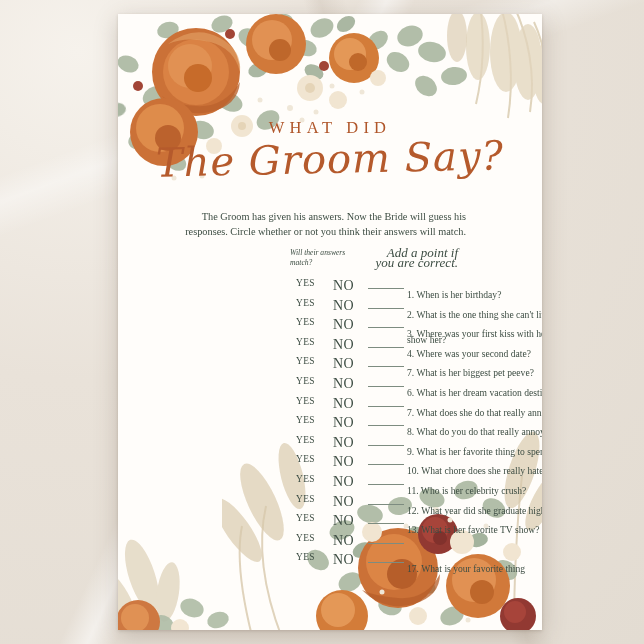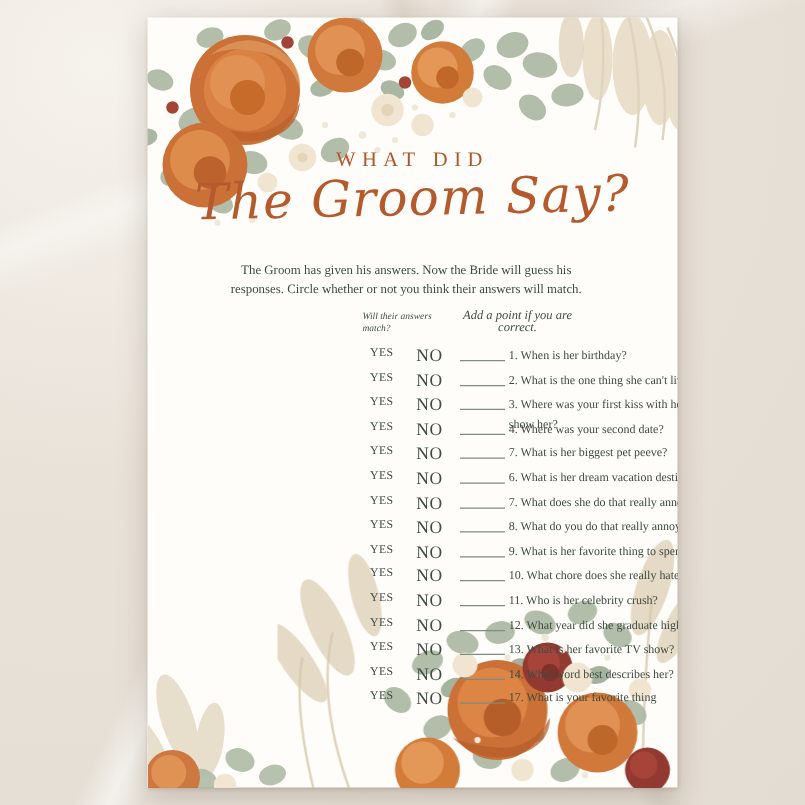--- a/index.html
+++ b/index.html
@@ -102,23 +102,23 @@
     font-size: 40px;
     line-height: 48px;
     color: #b55a2c;
     letter-spacing: 1px;
     transform: rotate(-1.2deg);
   }
 
   .intro {
     position: absolute;
     top: 196px;
-    left: 56px;
+    left: 46px;
     width: 302px;
-    text-align: center;
+    text-align: right;
     font-size: 10.3px;
     line-height: 14.5px;
     color: #3d4d43;
   }
 
   .col-heads {
     position: absolute;
     top: 234px;
     left: 0;
     width: 424px;
@@ -133,22 +133,22 @@
     font-size: 7.6px;
     line-height: 10px;
     font-style: italic;
     color: #3d4d43;
   }
   .ch2 {
     position: absolute;
     left: 252px;
     top: 0;
     width: 88px;
-    text-align: center;
-    font-size: 10px;
+    text-align: right;
+    font-size: 13px;
     line-height: 10px;
     font-style: italic;
     color: #3d4d43;
   }
 
   .rows {
     position: absolute;
     top: 262px;
     left: 0;
     width: 424px;
@@ -179,21 +179,21 @@
     position: absolute;
     left: 250px;
     top: 12px;
     width: 36px;
     height: 1px;
     background: #7d8c80;
   }
   .q {
     position: absolute;
     left: 289px;
-    top: 2px;
+    top: 12px;
     width: 130px;
     font-size: 9.6px;
     line-height: 13px;
     color: #3d4d43;
     white-space: nowrap;
   }
   .q-cont {
     position: absolute;
     left: 289px;
     top: 320px;
@@ -515,21 +515,20 @@
         <div class="row">
           <span class="yes">YES</span>
           <span class="no">NO</span>
           <span class="line"></span>
           <span class="q">13. What is her favorite TV show?</span>
         </div>
         <div class="row">
           <span class="yes">YES</span>
           <span class="no">NO</span>
           <span class="line"></span>
-          <span class="q">14. What word best describes her?</span>
         </div>
         <div class="row">
           <span class="yes">YES</span>
           <span class="no">NO</span>
           <span class="line"></span>
           <span class="q">17. What is your favorite thing</span>
         </div>
       </div>
 
     <div class="q-cont">show her?</div>

